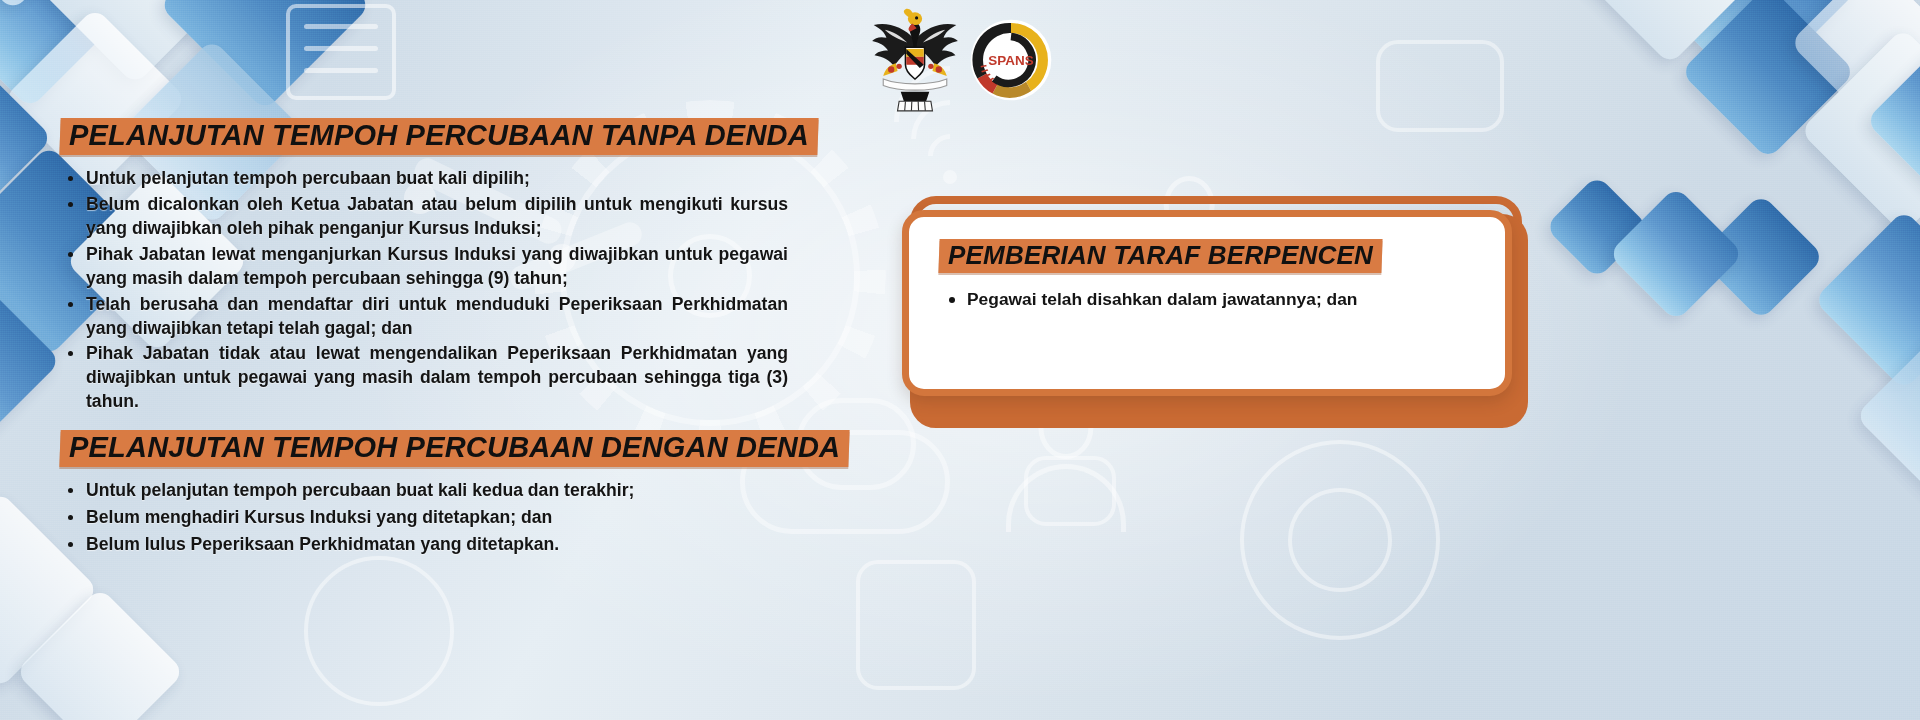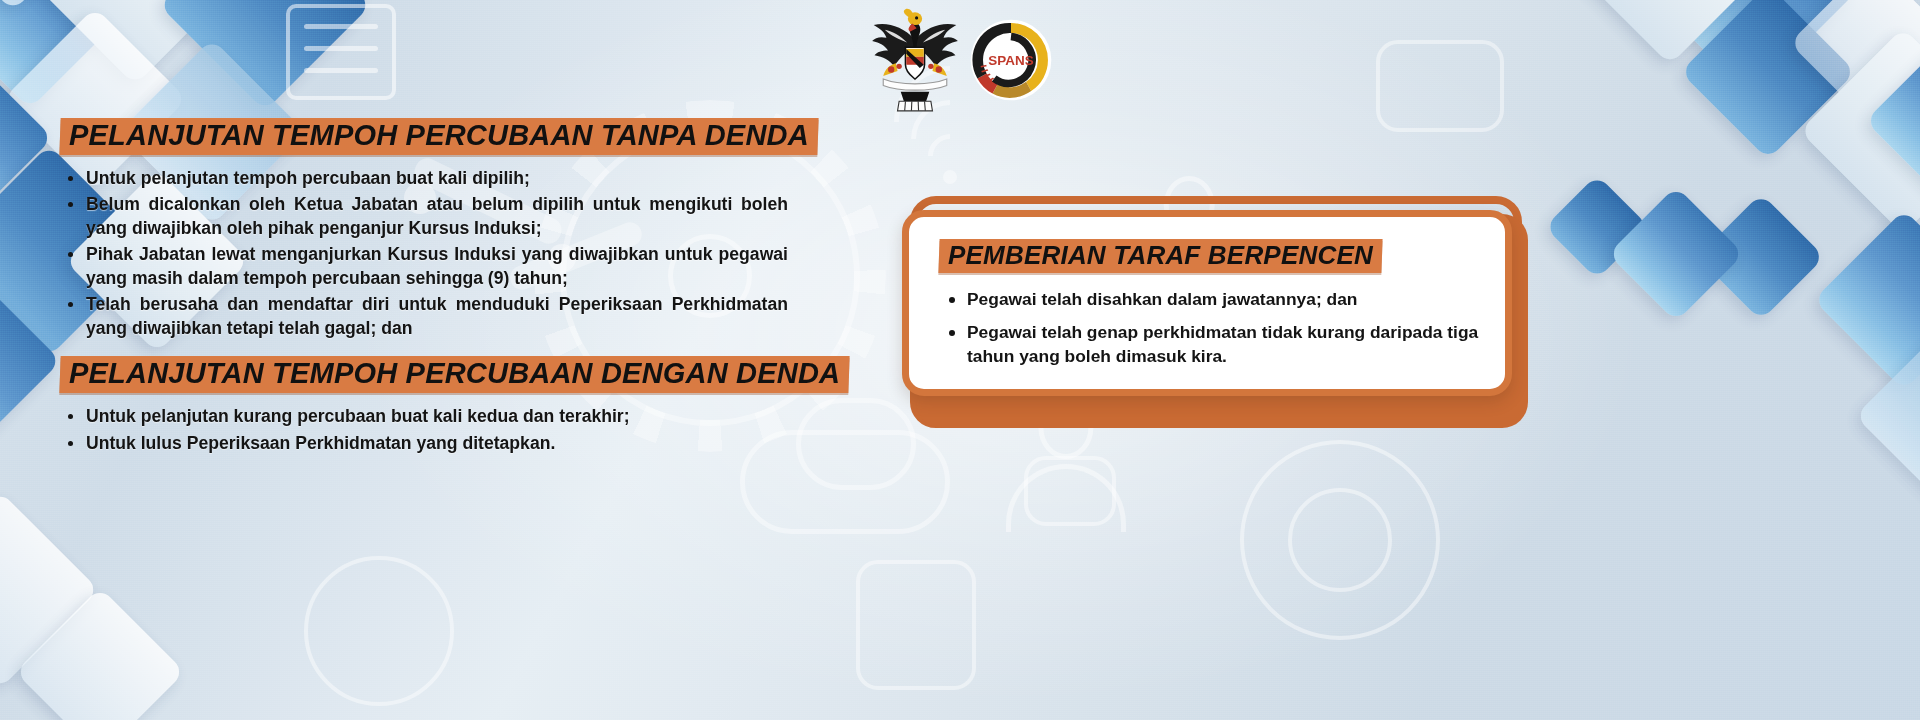--- a/index.html
+++ b/index.html
@@ -290,45 +290,46 @@
   </div>
 
   <div class="left-col">
 
     <div>
       <div class="headline">
         <span>PELANJUTAN TEMPOH PERCUBAAN TANPA DENDA</span>
       </div>
       <ul class="bullets">
         <li>Untuk pelanjutan tempoh percubaan buat kali dipilih;</li>
-        <li>Belum dicalonkan oleh Ketua Jabatan atau belum dipilih untuk mengikuti boleh yang diwajibkan oleh pihak penganjur Kursus Induksi;</li>
+        <li>Belum dicalonkan oleh Ketua Jabatan atau belum dipilih untuk mengikuti kursus yang diwajibkan oleh pihak penganjur Kursus Induksi;</li>
         <li>Pihak Jabatan lewat menganjurkan Kursus Induksi yang diwajibkan untuk pegawai yang masih dalam tempoh percubaan sehingga (9) tahun;</li>
         <li>Telah berusaha dan mendaftar diri untuk menduduki Peperiksaan Perkhidmatan yang diwajibkan tetapi telah gagal; dan</li>
+        <li>Pihak Jabatan tidak atau lewat mengendalikan Peperiksaan Perkhidmatan yang diwajibkan untuk pegawai yang masih dalam tempoh percubaan sehingga tiga (3) tahun.</li>
       </ul>
     </div>
 
     <div class="block-2">
       <div class="headline second">
         <span>PELANJUTAN TEMPOH PERCUBAAN DENGAN DENDA</span>
       </div>
       <ul class="bullets tight">
-        <li>Untuk pelanjutan kurang percubaan buat kali kedua dan terakhir;</li>
-        <li>Untuk lulus Peperiksaan Perkhidmatan yang ditetapkan.</li>
+        <li>Untuk pelanjutan tempoh percubaan buat kali kedua dan terakhir;</li>
+        <li>Belum menghadiri Kursus Induksi yang ditetapkan; dan</li>
+        <li>Belum lulus Peperiksaan Perkhidmatan yang ditetapkan.</li>
       </ul>
     </div>
 
   </div>
 
   <div class="card-wrap">
     <div class="card-shadowbar"></div>
     <div class="card-solid"></div>
     <div class="card">
       <div class="headline">
         <span>PEMBERIAN TARAF BERPENCEN</span>
       </div>
       <ul class="bullets">
         <li>Pegawai telah disahkan dalam jawatannya; dan</li>
-        <li>Pegawai telah genap perkhidmatan tidak kurang daripada tiga tahun yang boleh dimasuk kira.</li>
       </ul>
     </div>
   </div>
 
 </div>
 
 </body></html>

